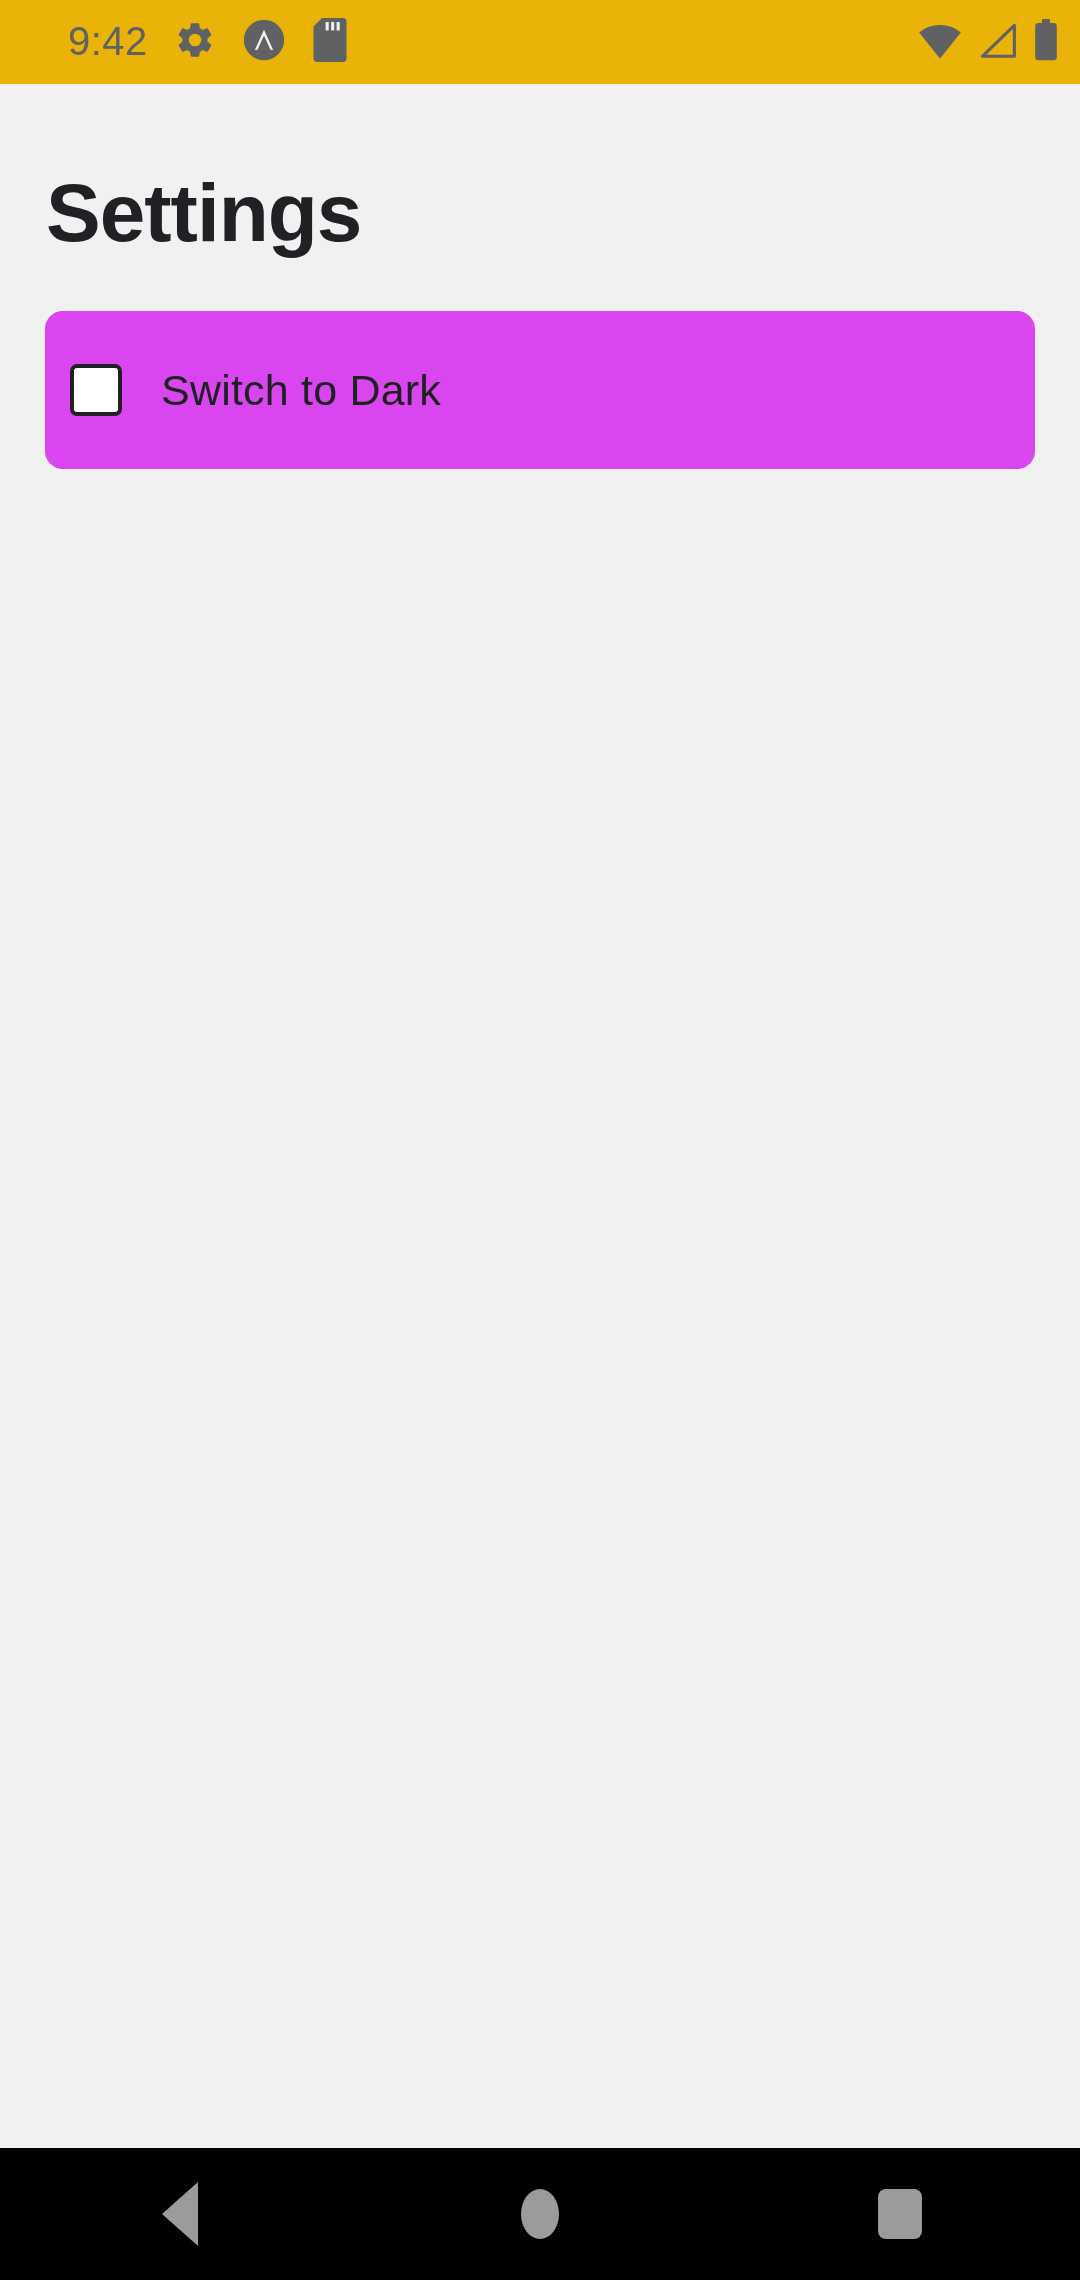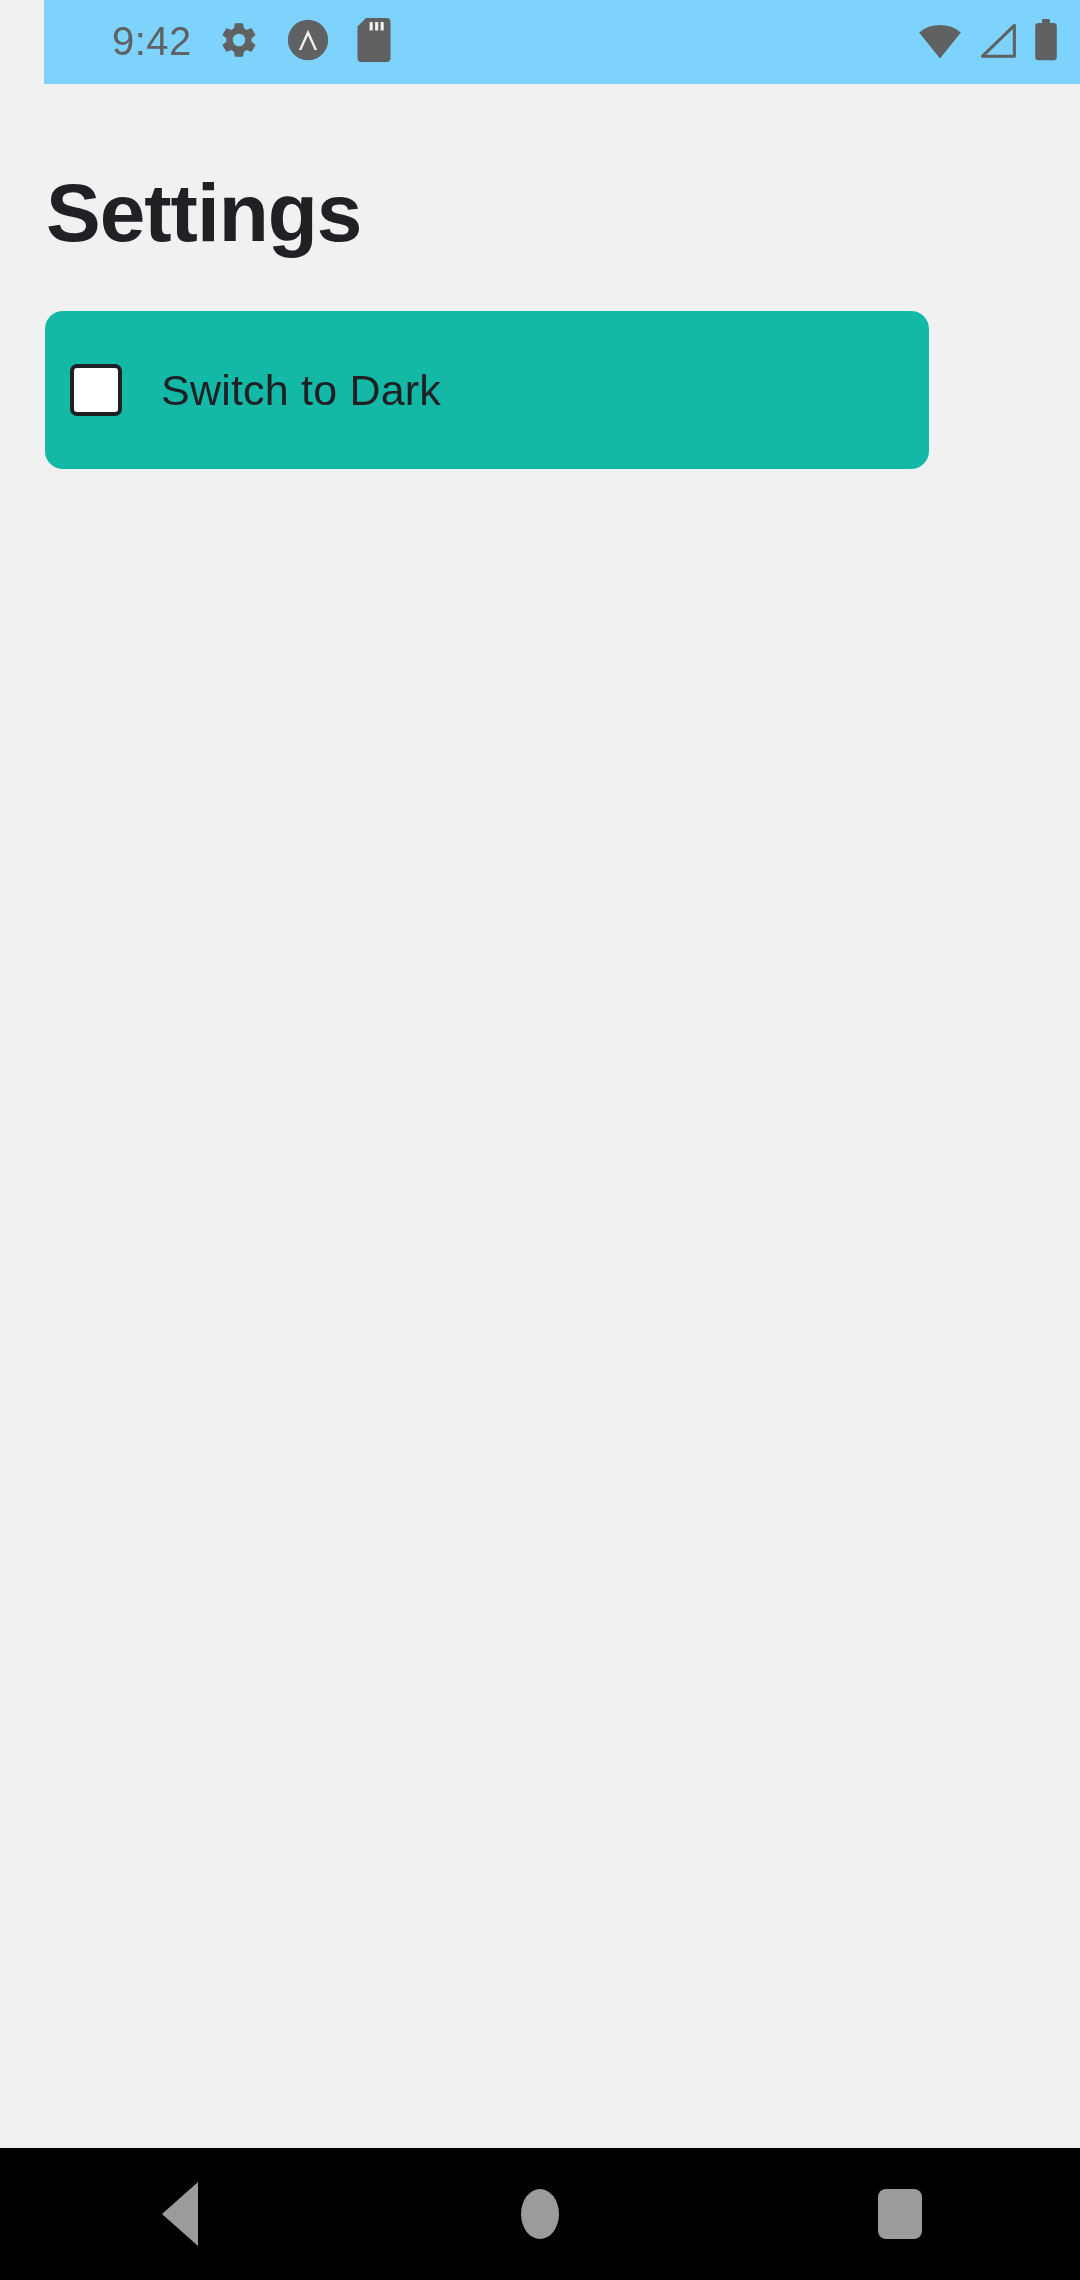--- a/index.html
+++ b/index.html
@@ -13,24 +13,23 @@
     position:relative;
     width:1080px; height:2280px;
     background:#f1f1f1;
     display:flex; flex-direction:column;
   }
 
   
   #status-bar {
     position:relative;
     height:84px; flex:0 0 84px;
-    background:#7dd3fc;
+    background:#eab308;
     display:flex; align-items:center;
     padding:0 22px 0 68px;
-    margin-left:44px;
   }
   #status-left { display:flex; align-items:center; gap:26px; }
   #status-right { margin-left:auto; display:flex; align-items:flex-end; gap:16px; }
   #clock {
     font-size:40px; color:#5f6163; letter-spacing:0.5px;
     line-height:1; font-weight:400; position:relative; top:-1px;
   }
   .sb-icon { display:block; }
 
   
@@ -38,22 +37,22 @@
 
   #page-title {
     position:absolute; left:46px; top:88px;
     font-size:82px; font-weight:700; letter-spacing:-1px;
     color:#202124; line-height:1;
   }
 
   #settings-card {
     position:absolute;
     left:45px; top:227px;
-    width:884px; height:158px;
-    background:#14b8a6;
+    width:990px; height:158px;
+    background:#d946ef;
     border-radius:18px;
     display:flex; align-items:center;
   }
 
   #toggle-row {
     display:flex; align-items:center;
     padding-left:25px;
     width:100%; height:100%;
   }
 

